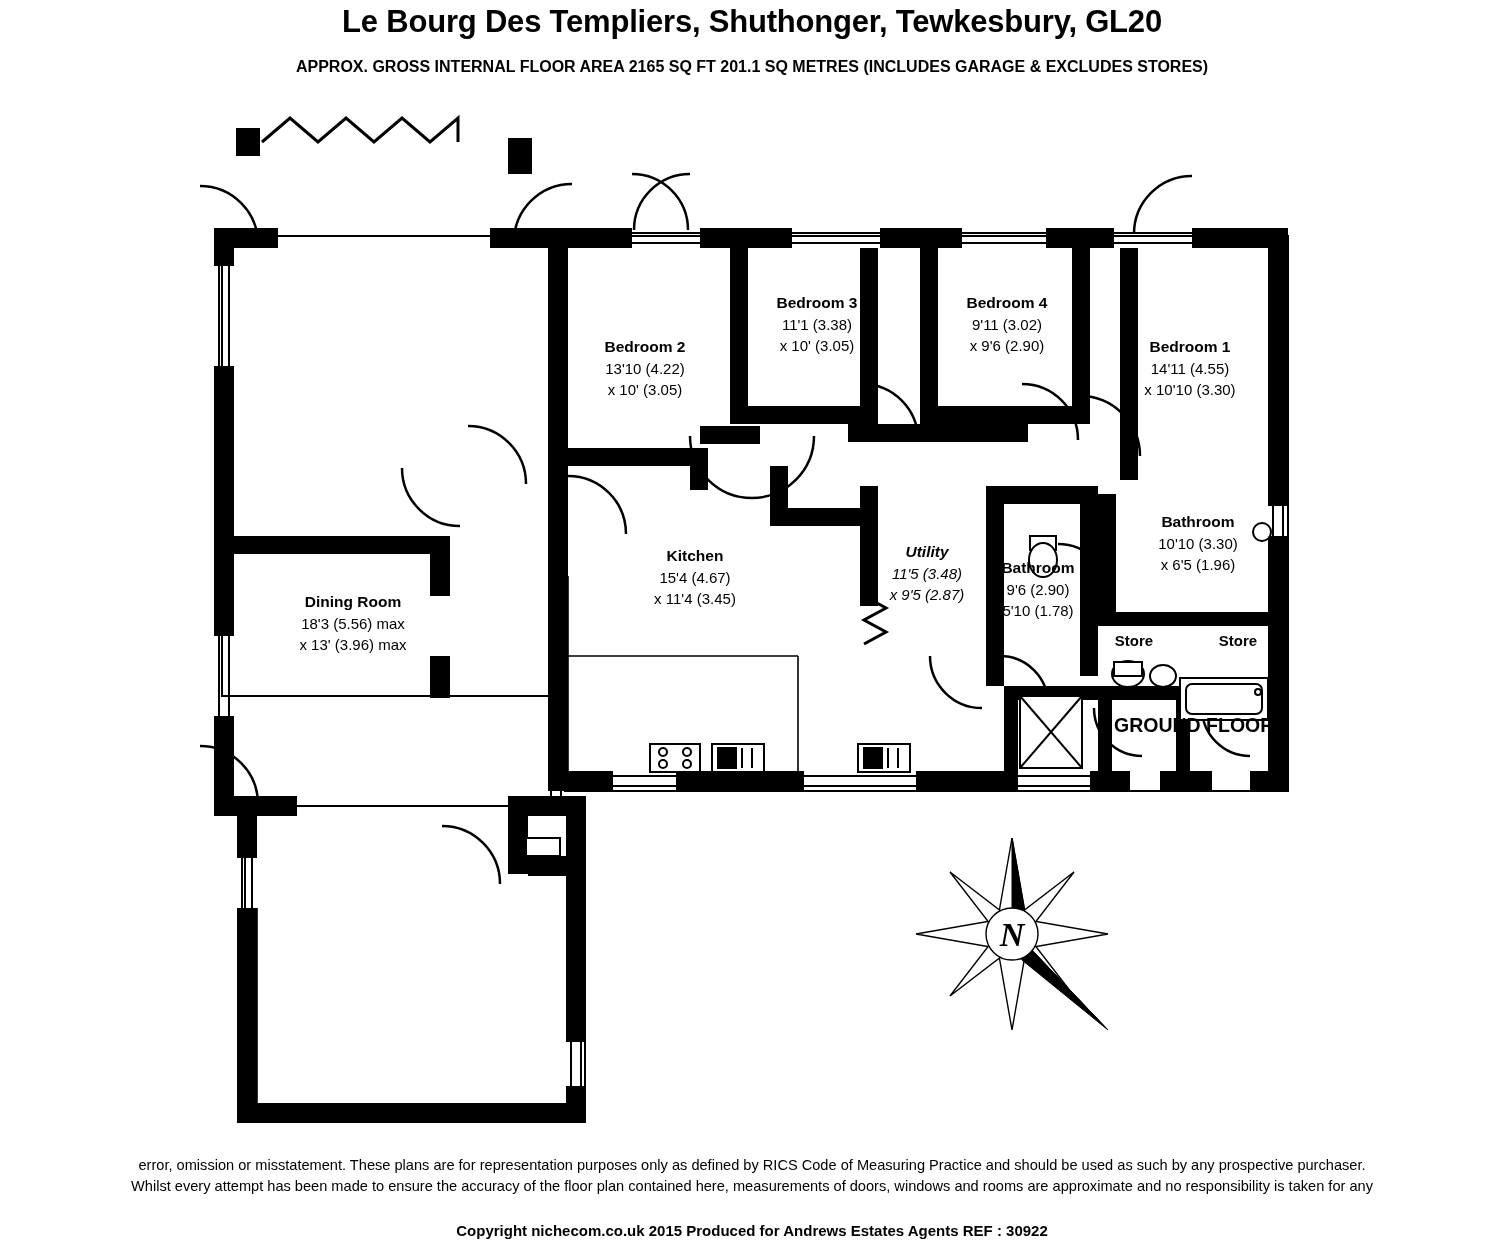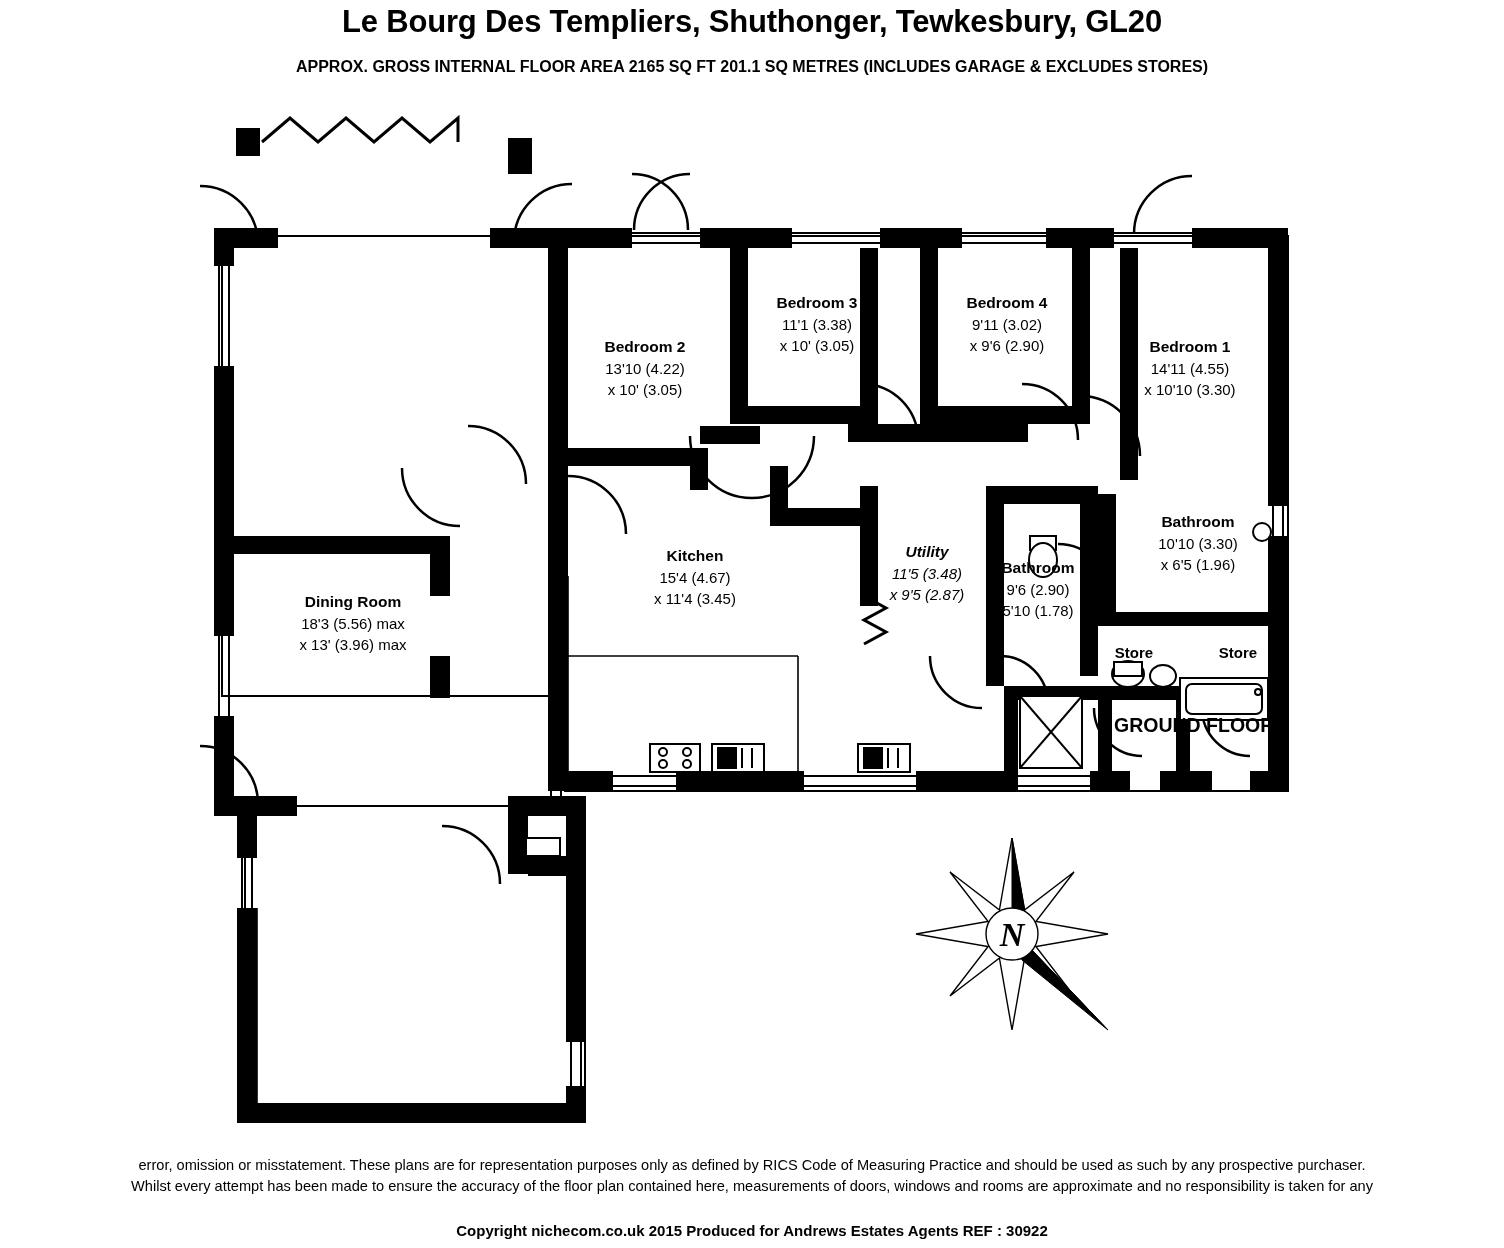--- a/index.html
+++ b/index.html
@@ -61,21 +61,20 @@
   .room-label .rl-dim {
     display: block;
     font-size: 15px;
   }
   .small-label {
     position: absolute;
     font-size: 15px;
     font-weight: bold;
     text-align: center;
     white-space: nowrap;
-    margin-top: 12px;
   }
   #floor-caption {
     position: absolute;
     font-size: 19.5px;
     font-weight: bold;
     white-space: nowrap;
   }
   #disclaimer {
     position: absolute;
     left: 0;

